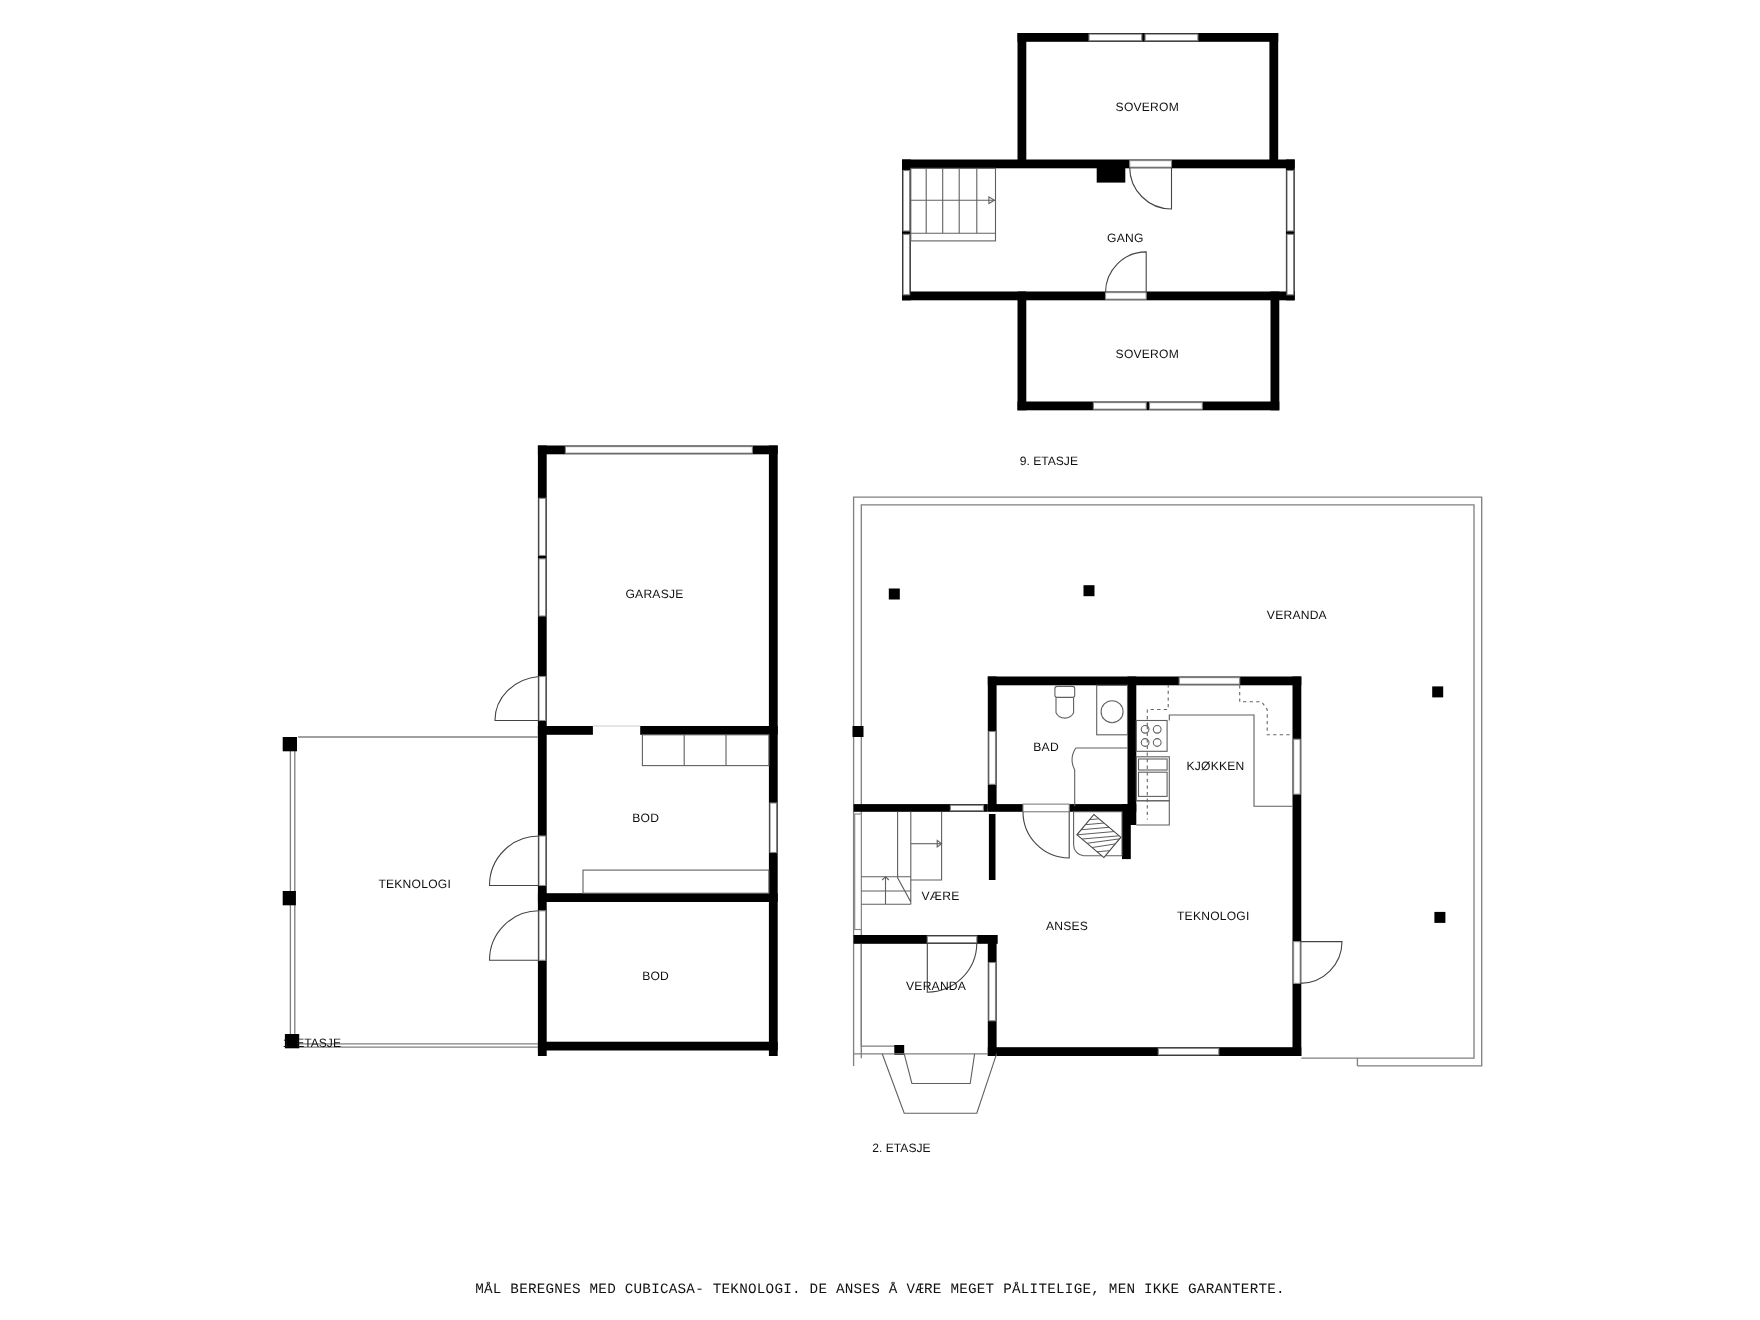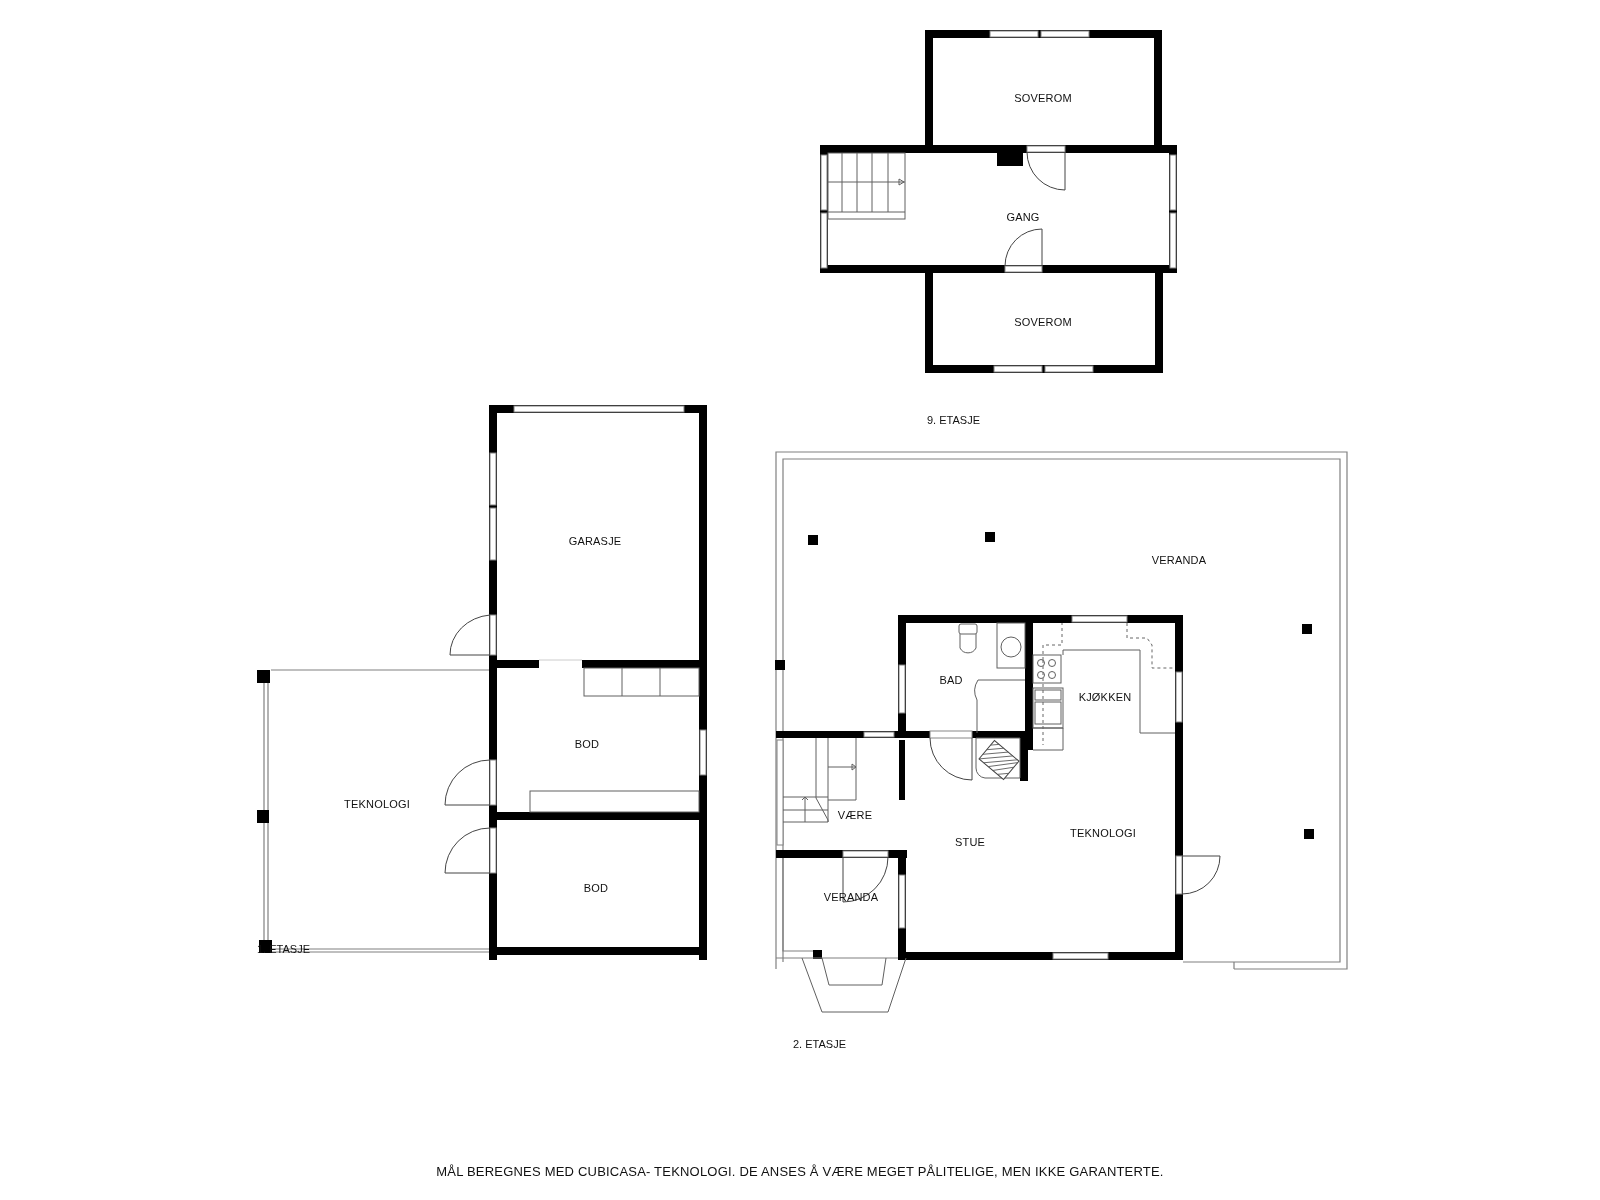--- a/index.html
+++ b/index.html
@@ -6,21 +6,21 @@
   body { width:1600px; height:1200px; position:relative; overflow:hidden; font-family:"Liberation Sans", sans-serif; }
   svg#plan { position:absolute; left:0; top:0; width:1600px; height:1200px; }
   .wall { fill:#000; }
   .thin { fill:none; stroke:#808080; stroke-width:1.2; }
   .thin2 { fill:none; stroke:#606060; stroke-width:1; }
   .win { fill:#fff; stroke:#808080; stroke-width:1; }
   .door { fill:none; stroke:#444; stroke-width:1; }
   .dash { fill:none; stroke:#666; stroke-width:1; stroke-dasharray:3,3; }
   .label { position:absolute; font-size:11px; color:#111; letter-spacing:0.2px; white-space:nowrap; transform:translate(-50%,-50%); }
   .floor-label { position:absolute; font-size:11px; color:#111; white-space:nowrap; }
-  .disclaimer { position:absolute; left:0; width:1600px; top:1164px; text-align:center; font-size:13px; color:#111; letter-spacing:0.2px; }
+  .disclaimer { position:absolute; left:0; width:1600px; top:1164px; text-align:center; font-size:13px; color:#111; letter-spacing:0.2px;font-family:Liberation Mono, monospace; }
 </style>
 </head>
 <body>
 
 <svg id="plan" viewBox="0 0 1600 1200" xmlns="http://www.w3.org/2000/svg">
 
   <g>
 
     <rect class="wall" x="925" y="30" width="8" height="122"></rect>
     <rect class="wall" x="1154" y="30" width="8" height="122"></rect>
@@ -187,18 +187,18 @@
 <div class="label" style="left:595px;top:541px">GARASJE</div>
 <div class="label" style="left:587px;top:744px">BOD</div>
 <div class="label" style="left:596px;top:888px">BOD</div>
 <div class="label" style="left:377px;top:804px">TEKNOLOGI</div>
 <div class="floor-label" style="left:257px;top:943px">1. ETASJE</div>
 
 <div class="label" style="left:1179px;top:560px">VERANDA</div>
 <div class="label" style="left:951px;top:680px">BAD</div>
 <div class="label" style="left:1105px;top:697px">KJØKKEN</div>
 <div class="label" style="left:855px;top:815px">VÆRE</div>
-<div class="label" style="left:970px;top:842px">STUE</div>
+<div class="label" style="left:970px;top:842px">ANSES</div>
 <div class="label" style="left:1103px;top:833px">TEKNOLOGI</div>
 <div class="label" style="left:851px;top:897px">VERANDA</div>
 <div class="floor-label" style="left:793px;top:1038px">2. ETASJE</div>
 
 <div class="disclaimer">MÅL BEREGNES MED CUBICASA- TEKNOLOGI. DE ANSES Å VÆRE MEGET PÅLITELIGE, MEN IKKE GARANTERTE.</div>
 
 </body></html>

